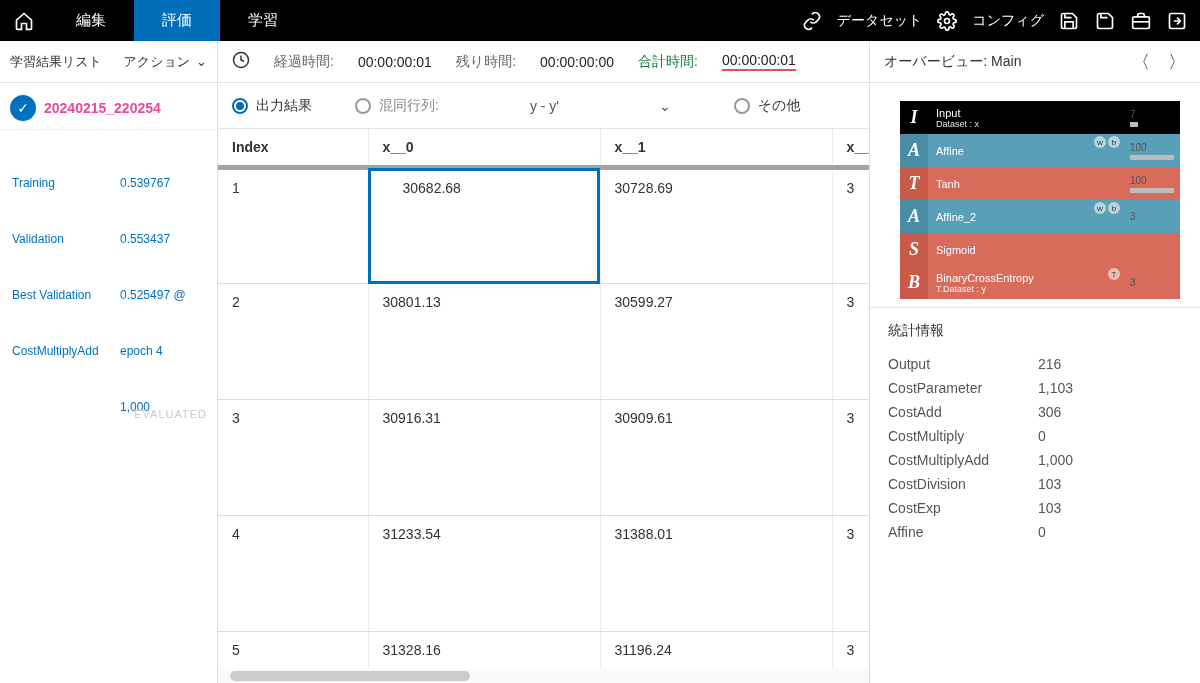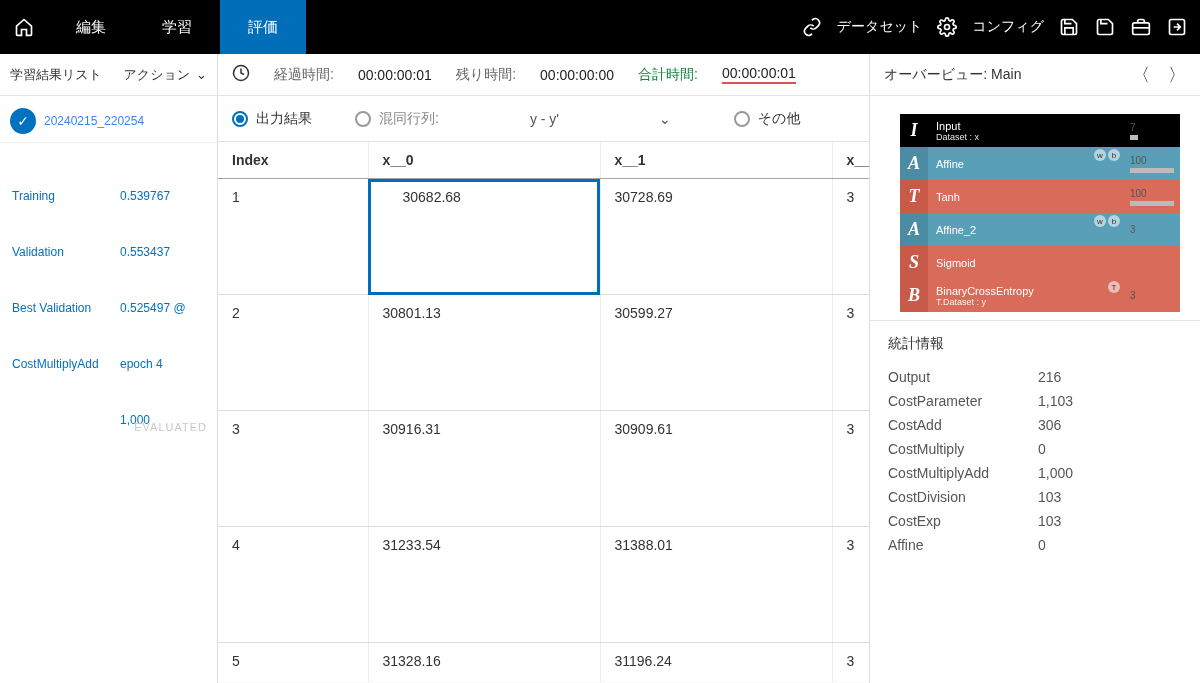--- a/index.html
+++ b/index.html
@@ -1,52 +1,52 @@
 <!DOCTYPE html>
 <html><head>
 <meta charset="utf-8">
 <style>
 * { margin: 0; padding: 0; box-sizing: border-box; font-family: "Meiryo", "Yu Gothic", sans-serif; }
 body { width: 1200px; height: 683px; overflow: hidden; background: #fff; color: #333; }
-.topbar { height: 54px; background: #000; display: flex; align-items: stretch; color: #fff; }
+.topbar { height: 41px; background: #000; display: flex; align-items: stretch; color: #fff; }
 .topbar .nav { display: flex; align-items: stretch; }
 .topbar .home { width: 48px; display: flex; align-items: center; justify-content: center; cursor: pointer; }
 .topbar .navitem { padding: 0 28px; display: flex; align-items: center; font-size: 15px; cursor: pointer; }
 .topbar .navitem.active { background: #006EB8; }
 .topbar .spacer { flex: 1; }
 .topbar .right { display: flex; align-items: center; gap: 14px; padding-right: 12px; }
 .topbar .right .lbl { font-size: 14px; }
 .topbar .icon { width: 22px; height: 22px; display: inline-flex; align-items: center; justify-content: center; }
 .content { display: flex; height: calc(683px - 41px); }
 .leftpanel { width: 218px; border-right: 1px solid #ddd; background: #fff; display: flex; flex-direction: column; }
 .leftpanel .hdr { height: 42px; border-bottom: 1px solid #e4e4e4; display: flex; align-items: center; padding: 0 10px; font-size: 13px; gap: 10px; }
 .leftpanel .hdr .action { margin-left: auto; display: flex; align-items: center; gap: 6px; cursor: pointer; }
 .leftpanel .result { padding: 12px 10px 8px 10px; display: flex; align-items: center; gap: 8px; border-bottom: 1px solid #eee; position: relative; }
 .leftpanel .result .check { width: 26px; height: 26px; border-radius: 50%; background: #0071C1; display: flex; align-items: center; justify-content: center; color: #fff; font-size: 14px; }
-.leftpanel .result .name { font-size: 12px; color: #3b82f6; position: relative; }
+.leftpanel .result .name { font-size: 14px; color: #ec4899; position: relative; font-weight: bold; }
 .leftpanel .metrics { padding: 6px 12px 12px 12px; font-size: 12px; color: #0071C1; line-height: 1.5; position: relative; }
 .leftpanel .metrics .row { display: flex; margin-top: 38px; }
 .leftpanel .metrics .row .k { width: 108px; }
 .leftpanel .metrics .eval { position: absolute; right: 10px; bottom: 6px; color: #c9c9c9; font-size: 11px; letter-spacing: 1px; }
 .center { flex: 1; display: flex; flex-direction: column; border-right: 1px solid #ddd; min-width: 0; }
 .center .timebar { height: 42px; border-bottom: 1px solid #e4e4e4; display: flex; align-items: center; padding: 0 14px; font-size: 14px; color: #666; gap: 24px; position: relative; }
 .center .timebar .tp { display: flex; align-items: center; gap: 8px; }
 .center .timebar .tp .val { color: #222; }
 .center .timebar .tot { color: #15803d; }
 .center .timebar .totval { color: #222; border-bottom: 2px solid #d9534f; padding-bottom: 1px; }
 .center .viewbar { height: 46px; border-bottom: 1px solid #e4e4e4; display: flex; padding: 0 14px; gap: 43px; font-size: 14px; }
 .center .viewbar .opt { display: flex; align-items: center; gap: 8px; cursor: pointer; }
 .radio { width: 16px; height: 16px; border: 2px solid #999; border-radius: 50%; display: inline-flex; align-items: center; justify-content: center; }
 .radio.on { border-color: #006EB8; }
 .radio.on::after { content: ""; width: 8px; height: 8px; background: #006EB8; border-radius: 50%; }
 .center .viewbar .confm { color: #888; }
 .center .viewbar .dd { margin-left: 48px; color: #555; display: flex; align-items: center; gap: 100px; cursor: pointer; }
 .center .table { flex: 1; overflow: hidden; position: relative; }
 .center .table table { width: 100%; border-collapse: collapse; table-layout: fixed; }
-.center .table th { text-align: left; font-weight: bold; font-size: 14px; padding: 10px 14px; border-bottom: 1px solid #a3a3a3; border-right: 1px solid #eee; background: #fff; }
+.center .table th { text-align: left; font-weight: bold; font-size: 14px; padding: 10px 14px; border-bottom: 5px solid #a3a3a3; border-right: 1px solid #eee; background: #fff; }
 .center .table td { text-align: left; font-size: 14px; padding: 10px 14px; border-bottom: 1px solid #ddd; border-right: 1px solid #eee; vertical-align: top; height: 116px; }
 .center .table td.selected { outline: 3px solid #006EB8; outline-offset: -3px; padding-left: 34px; }
 .center .scrollx { position: absolute; bottom: 0; left: 0; right: 0; height: 14px; background: #fafafa; }
 .center .scrollx .thumb { position: absolute; left: 12px; bottom: 2px; width: 240px; height: 10px; background: #ccc; border-radius: 5px; }
 .rightpanel { width: 330px; display: flex; flex-direction: column; overflow: hidden; }
 .rightpanel .ovhdr { height: 42px; border-bottom: 1px solid #e4e4e4; display: flex; align-items: center; padding: 2px 14px; font-size: 14px; }
 .rightpanel .ovhdr .arrows { margin-left: auto; display: flex; gap: 18px; font-size: 18px; color: #333; }
 .rightpanel .ovhdr .arrows span { cursor: pointer; }
 .rightpanel .graph { padding: 18px 20px 8px 30px; }
 .layer { display: flex; align-items: stretch; height: 33px; margin-bottom: 0; }
@@ -69,22 +69,22 @@
 <body>
 
 <div class="topbar">
   <div class="nav">
     <div class="home">
       <svg width="20" height="20" viewBox="0 0 24 24" fill="none" stroke="#fff" stroke-width="2">
           <path d="M3 11l9-8 9 8v10a1 1 0 0 1-1 1h-5v-7h-6v7H4a1 1 0 0 1-1-1z"></path>
         </svg>
     </div>
     <div class="navitem">編集</div>
+    <div class="navitem active">評価</div>
     <div class="navitem">学習</div>
-    <div class="navitem active">評価</div>
   </div>
   <div class="spacer"></div>
   <div class="right">
     <span class="icon">
       <svg width="20" height="20" viewBox="0 0 24 24" fill="none" stroke="#fff" stroke-width="2">
           <path d="M10 13a5 5 0 0 0 7 0l3-3a5 5 0 0 0-7-7l-1 1"></path>
           <path d="M14 11a5 5 0 0 0-7 0l-3 3a5 5 0 0 0 7 7l1-1"></path>
         </svg>
     </span>
     <span class="lbl">データセット</span>

